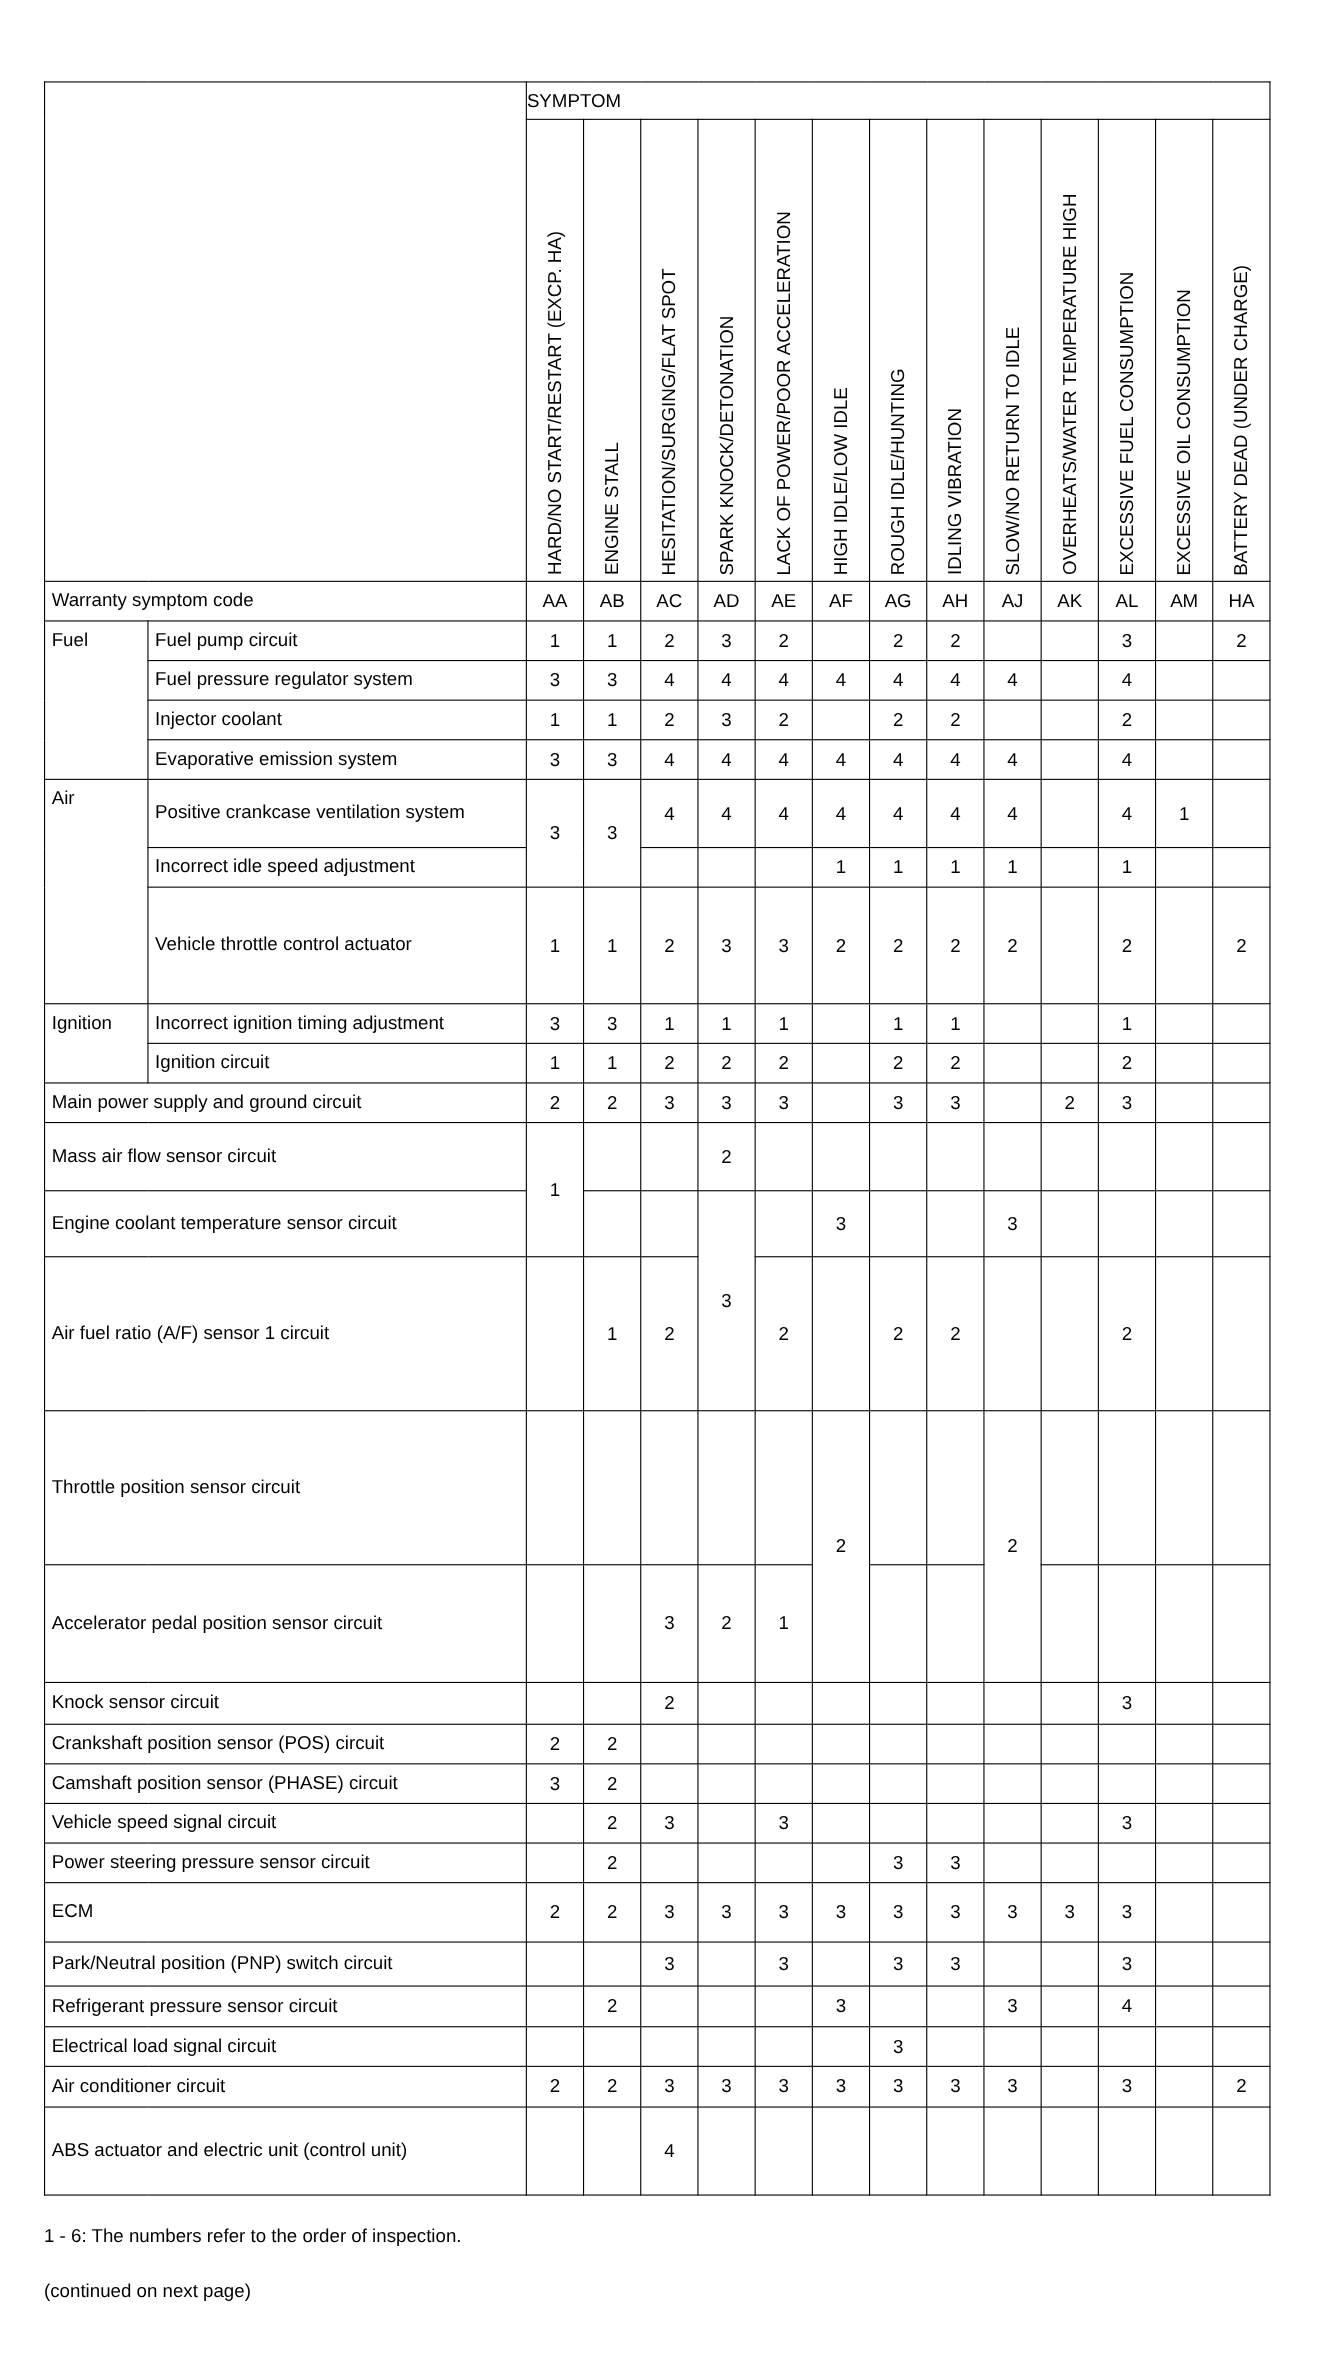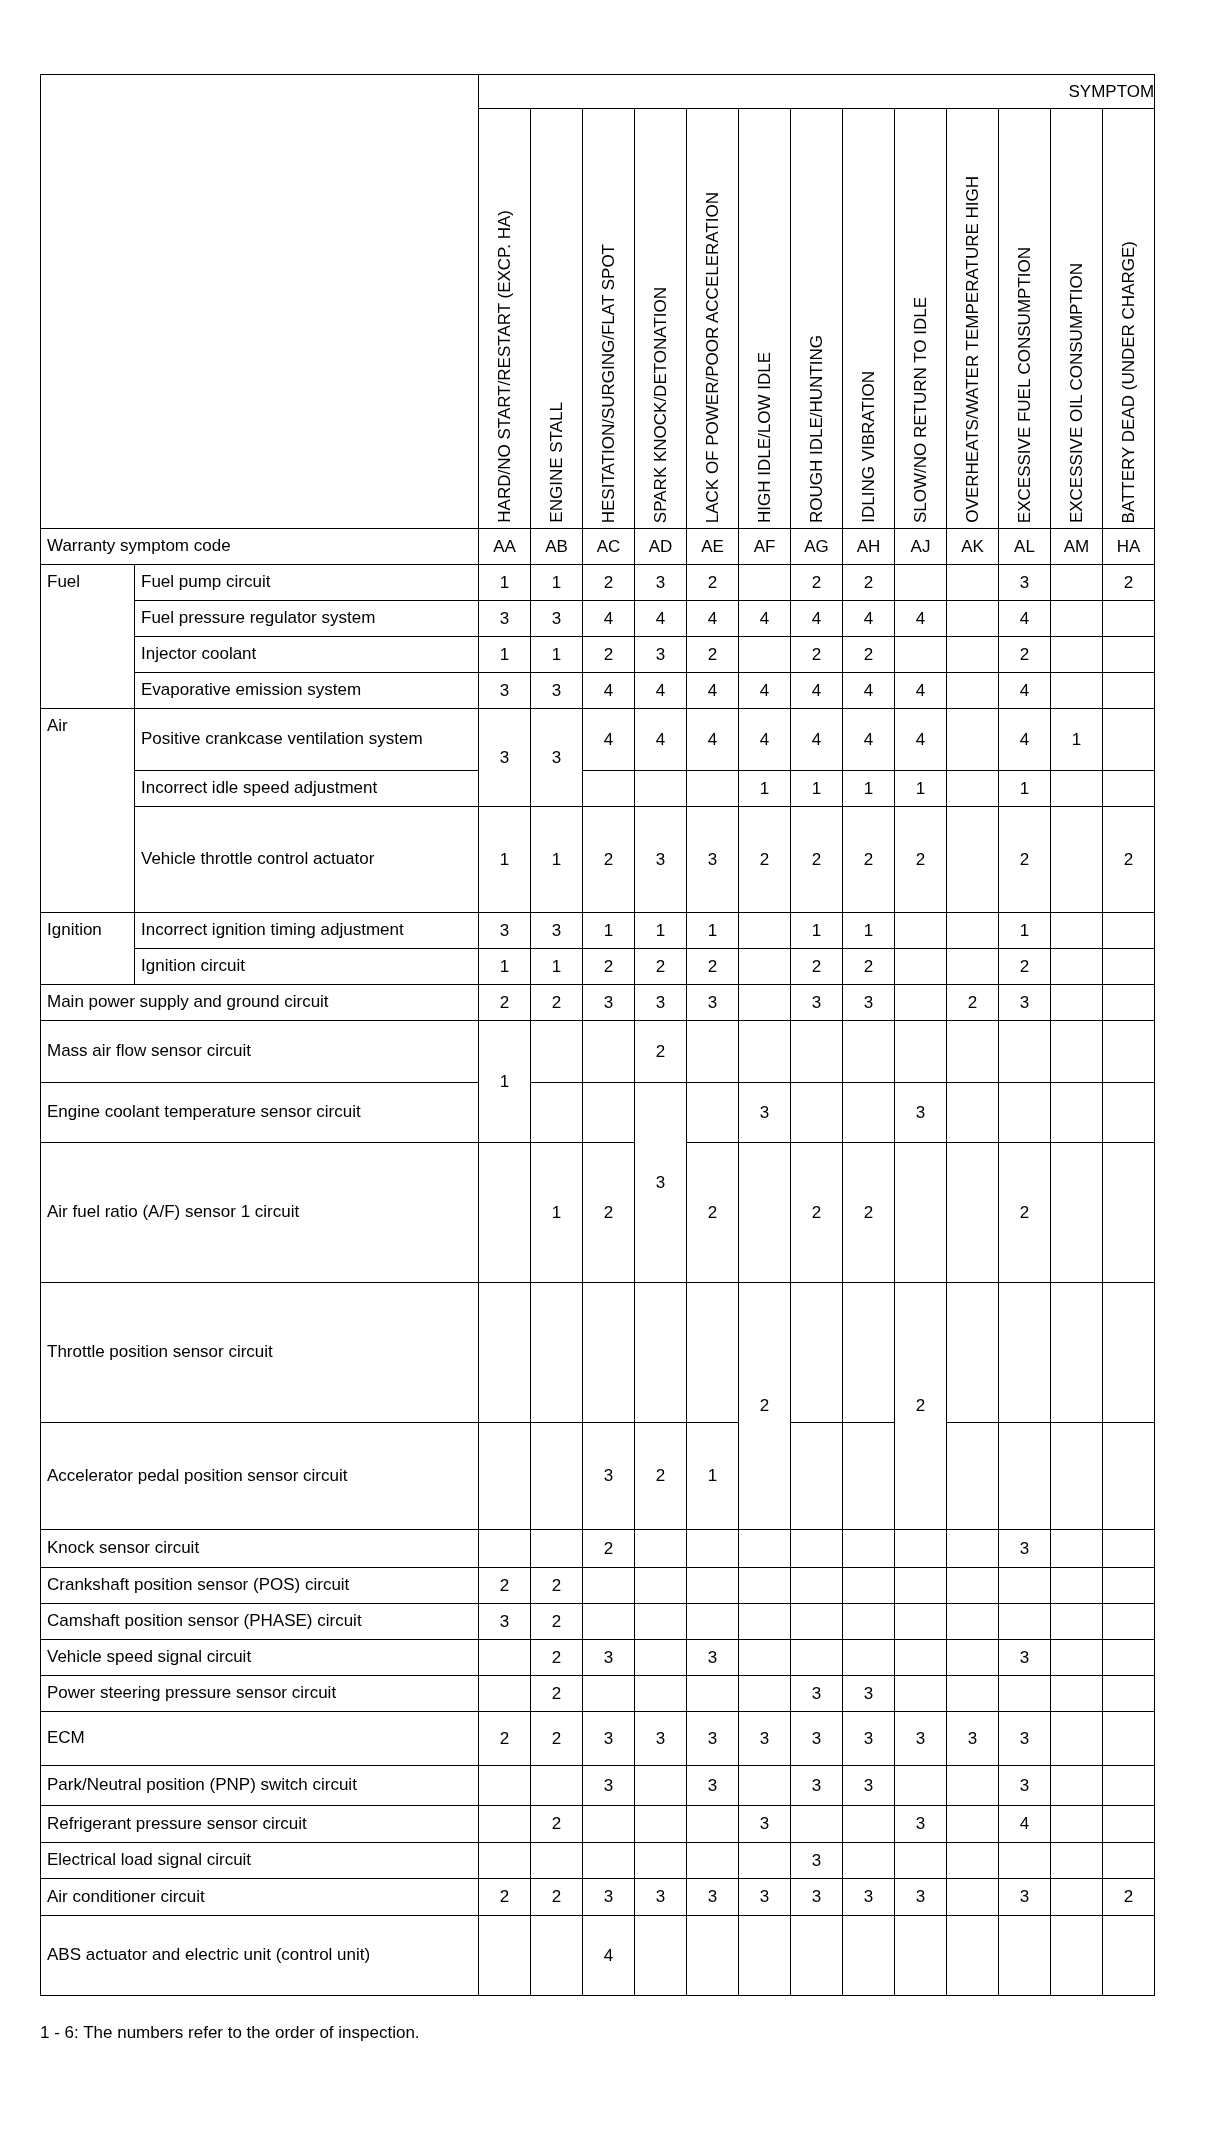--- a/index.html
+++ b/index.html
@@ -6,21 +6,21 @@
   html, body { margin: 0; padding: 0; background: #ffffff; }
   body {
     width: 1206px; height: 2146px;
     font-family: "Liberation Sans", "DejaVu Sans", sans-serif;
     color: #000; position: relative; overflow: hidden;
   }
   .page { padding: 74px 0 0 40px; }
   table { border-collapse: collapse; table-layout: fixed; width: 1114px; }
   td { border: 1px solid #000; font-size: 17px; padding: 0; background: #fff; }
   td.corner { }
-  td.symptom-head { text-align: right; vertical-align: middle; }
+  td.symptom-head { text-align: left; vertical-align: middle; }
   td.vhead { vertical-align: bottom; text-align: center; }
   td.vhead span {
     display: inline-block;
     writing-mode: vertical-rl;
     transform: rotate(180deg);
     white-space: nowrap;
     font-size: 17px;
     line-height: 1;
     padding-bottom: 9px;
   }
@@ -498,14 +498,15 @@
           <td class="num"></td>
           <td class="num"></td>
           <td class="num"></td>
           <td class="num"></td>
           <td class="num"></td>
         </tr>
       </tbody>
     </table>
   <div class="footer">
     <div>1 - 6: The numbers refer to the order of inspection.</div>
+    <div>(continued on next page)</div>
   </div>
 </div>
 
 </body></html>

